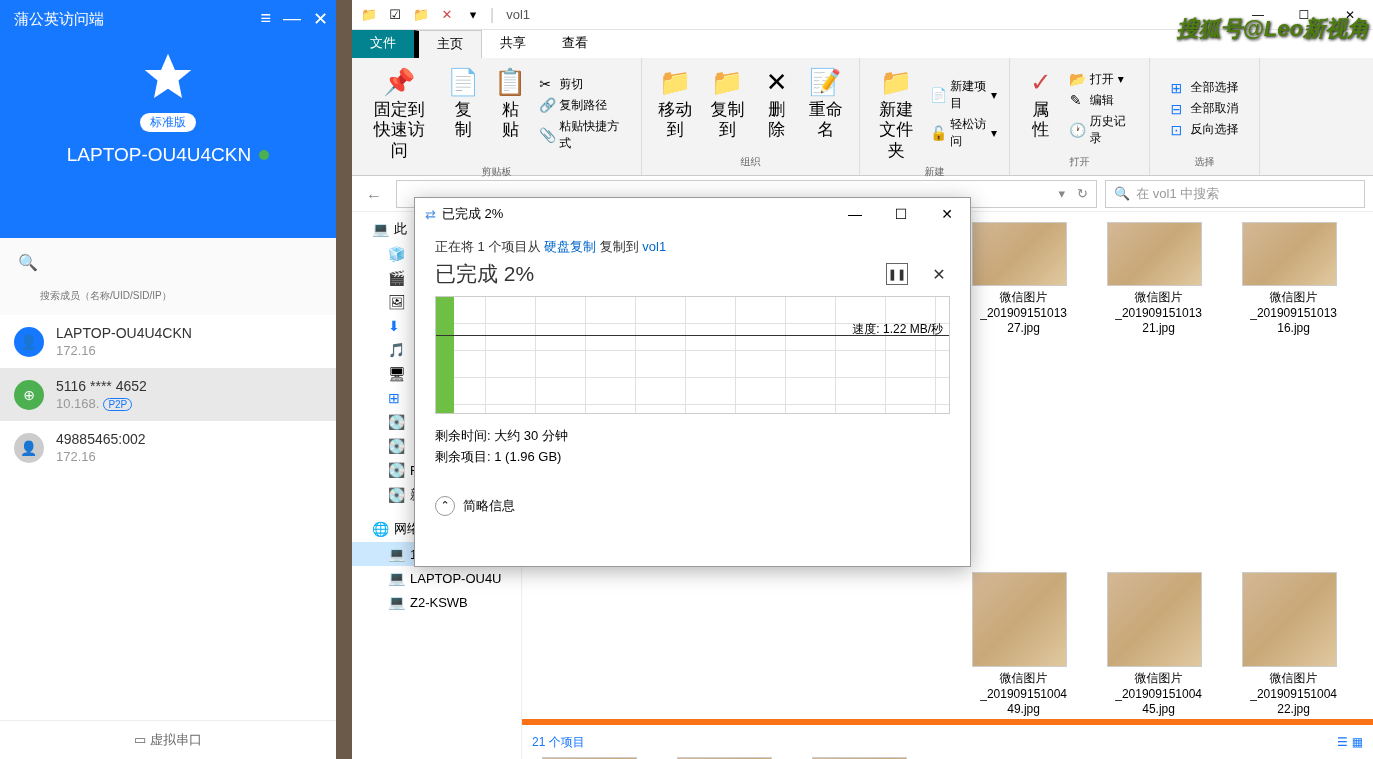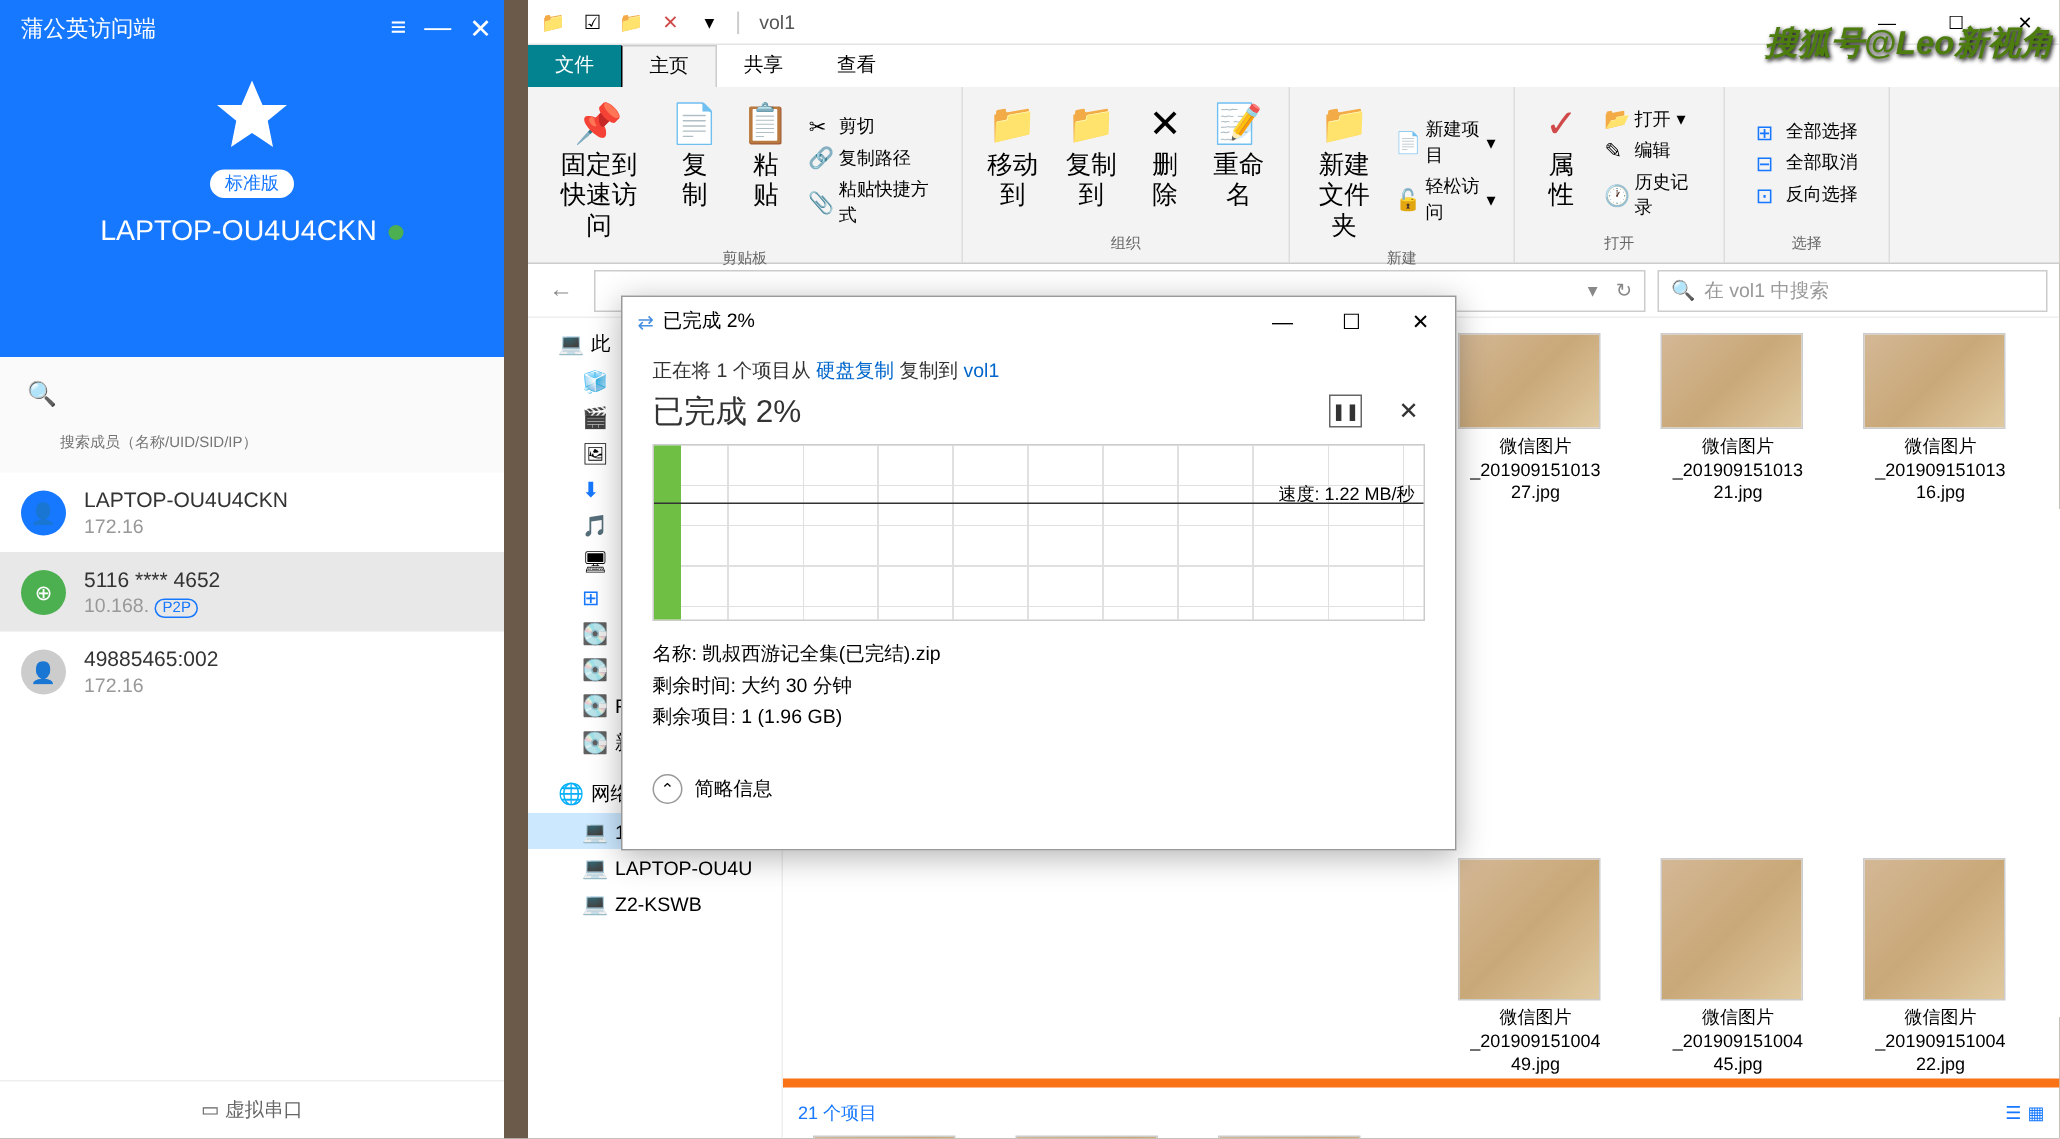--- a/index.html
+++ b/index.html
@@ -33,21 +33,21 @@
 .explorer-titlebar { height: 30px; display: flex; align-items: center; padding: 0 4px; background: #fff; border-bottom: 1px solid #e3e3e3; }
 .tb-icon { width: 22px; height: 22px; margin: 0 2px; display: flex; align-items: center; justify-content: center; font-size: 13px; }
 .titlebar-title { font-size: 13px; margin-left: 8px; color: #555; }
 .watermark { position: absolute; right: 4px; top: 14px; font-size: 22px; font-weight: bold; color: #4d7c0f; text-shadow: 1px 1px 3px #000; font-style: italic; z-index: 100; }
 .win-controls { position: absolute; right: 0; top: 0; display: flex; }
 .win-controls div { width: 46px; height: 30px; display: flex; align-items: center; justify-content: center; font-size: 12px; cursor: pointer; }
 
 .ribbon-tabs { height: 28px; display: flex; background: #fff; }
 .ribbon-tab { padding: 4px 18px; font-size: 13px; cursor: pointer; }
 .ribbon-tab.file { background: #03838f; color: #fff; }
-.ribbon-tab.active { background: #f3f3f3; border-top: 1px solid #ccc; border-left: 1px solid #000000; border-right: 1px solid #ccc; }
+.ribbon-tab.active { background: #f3f3f3; border-top: 1px solid #ccc; border-left: 5px solid #000000; border-right: 1px solid #ccc; }
 
 .ribbon-content { height: 118px; background: #f3f3f3; border-bottom: 1px solid #ccc; display: flex; }
 .ribbon-group { border-right: 1px solid #ddd; padding: 4px 8px; display: flex; flex-direction: column; align-items: center; }
 .ribbon-group-label { font-size: 10px; color: #666; margin-top: auto; text-align: center; padding-bottom: 2px; }
 .ribbon-btns { display: flex; gap: 2px; flex: 1; }
 .ribbon-btn-large { display: flex; flex-direction: column; align-items: center; padding: 4px 6px; cursor: pointer; }
 .ribbon-btn-large .ico { width: 32px; height: 32px; display: flex; align-items: center; justify-content: center; font-size: 26px; }
 .ribbon-btn-large .lbl { font-size: 17px; text-align: center; margin-top: 2px; line-height: 1.2; }
 .ribbon-btn-small { display: flex; align-items: center; padding: 2px 4px; font-size: 12px; cursor: pointer; gap: 4px; }
 .ribbon-btn-small .ico { width: 16px; height: 16px; font-size: 14px; }
@@ -417,21 +417,20 @@
         <span>❚❚</span>
         <span style="border:none;font-size:16px">✕</span>
       </div>
     </div>
     <div class="dlg-chart">
       <div class="dlg-chart-bar"></div>
       <div class="dlg-chart-line"></div>
       <div class="dlg-chart-speed">速度: 1.22 MB/秒</div>
     </div>
     <div class="dlg-info">
-      <div><span>名称: </span><span>凯叔西游记全集(已完结).zip</span></div>
       <div><span>剩余时间: </span><span>大约 30 分钟</span></div>
       <div><span>剩余项目: </span><span>1 (1.96 GB)</span></div>
     </div>
     <div class="dlg-details">
       <span class="chev">⌃</span>
       <span>简略信息</span>
     </div>
   </div>
 </div>
 

